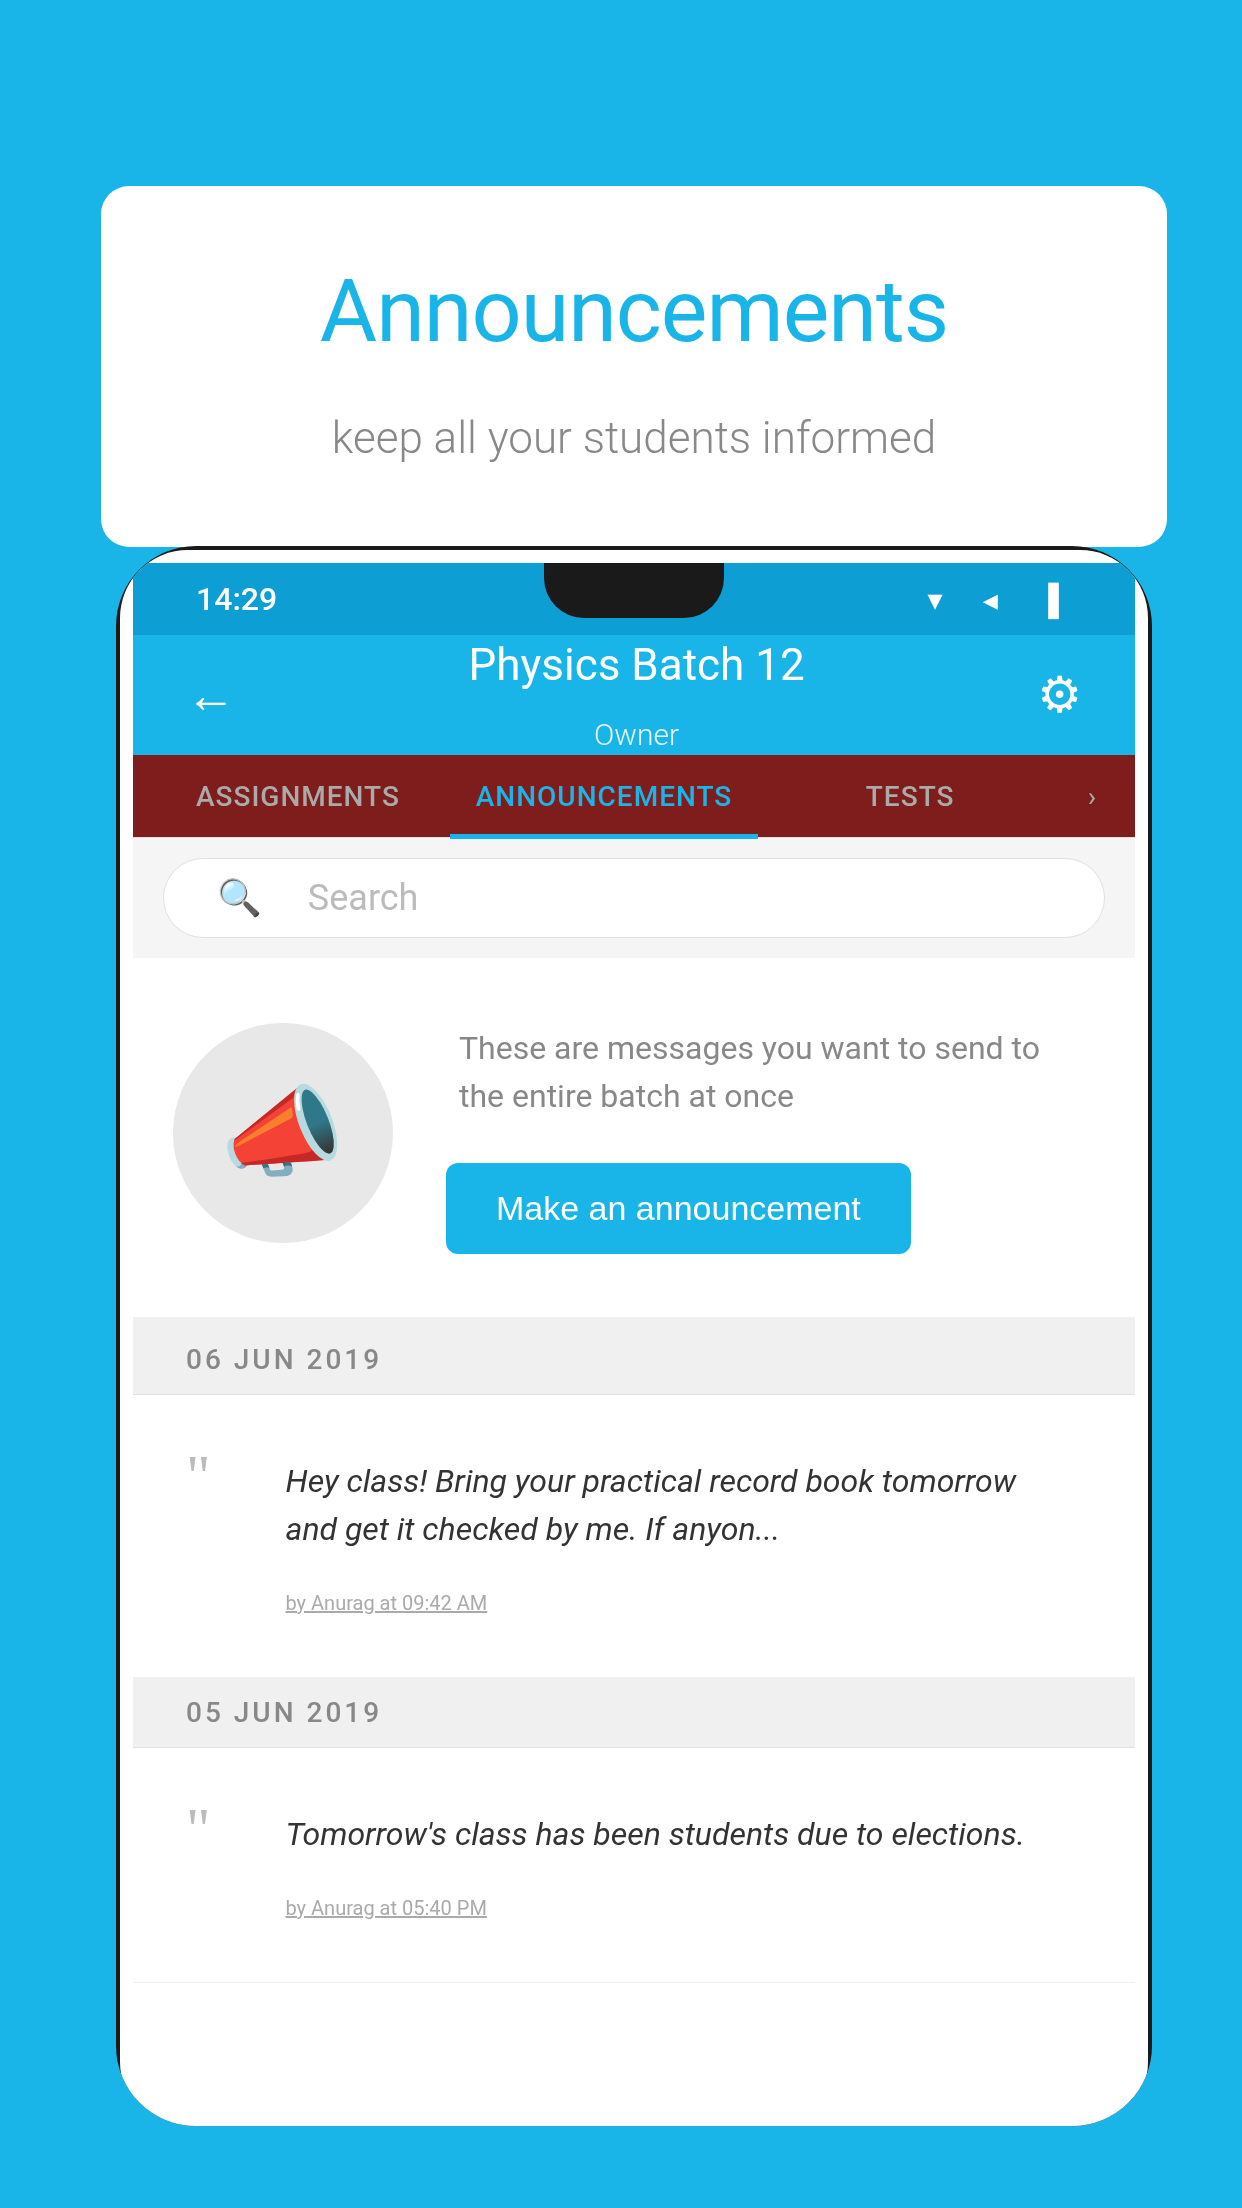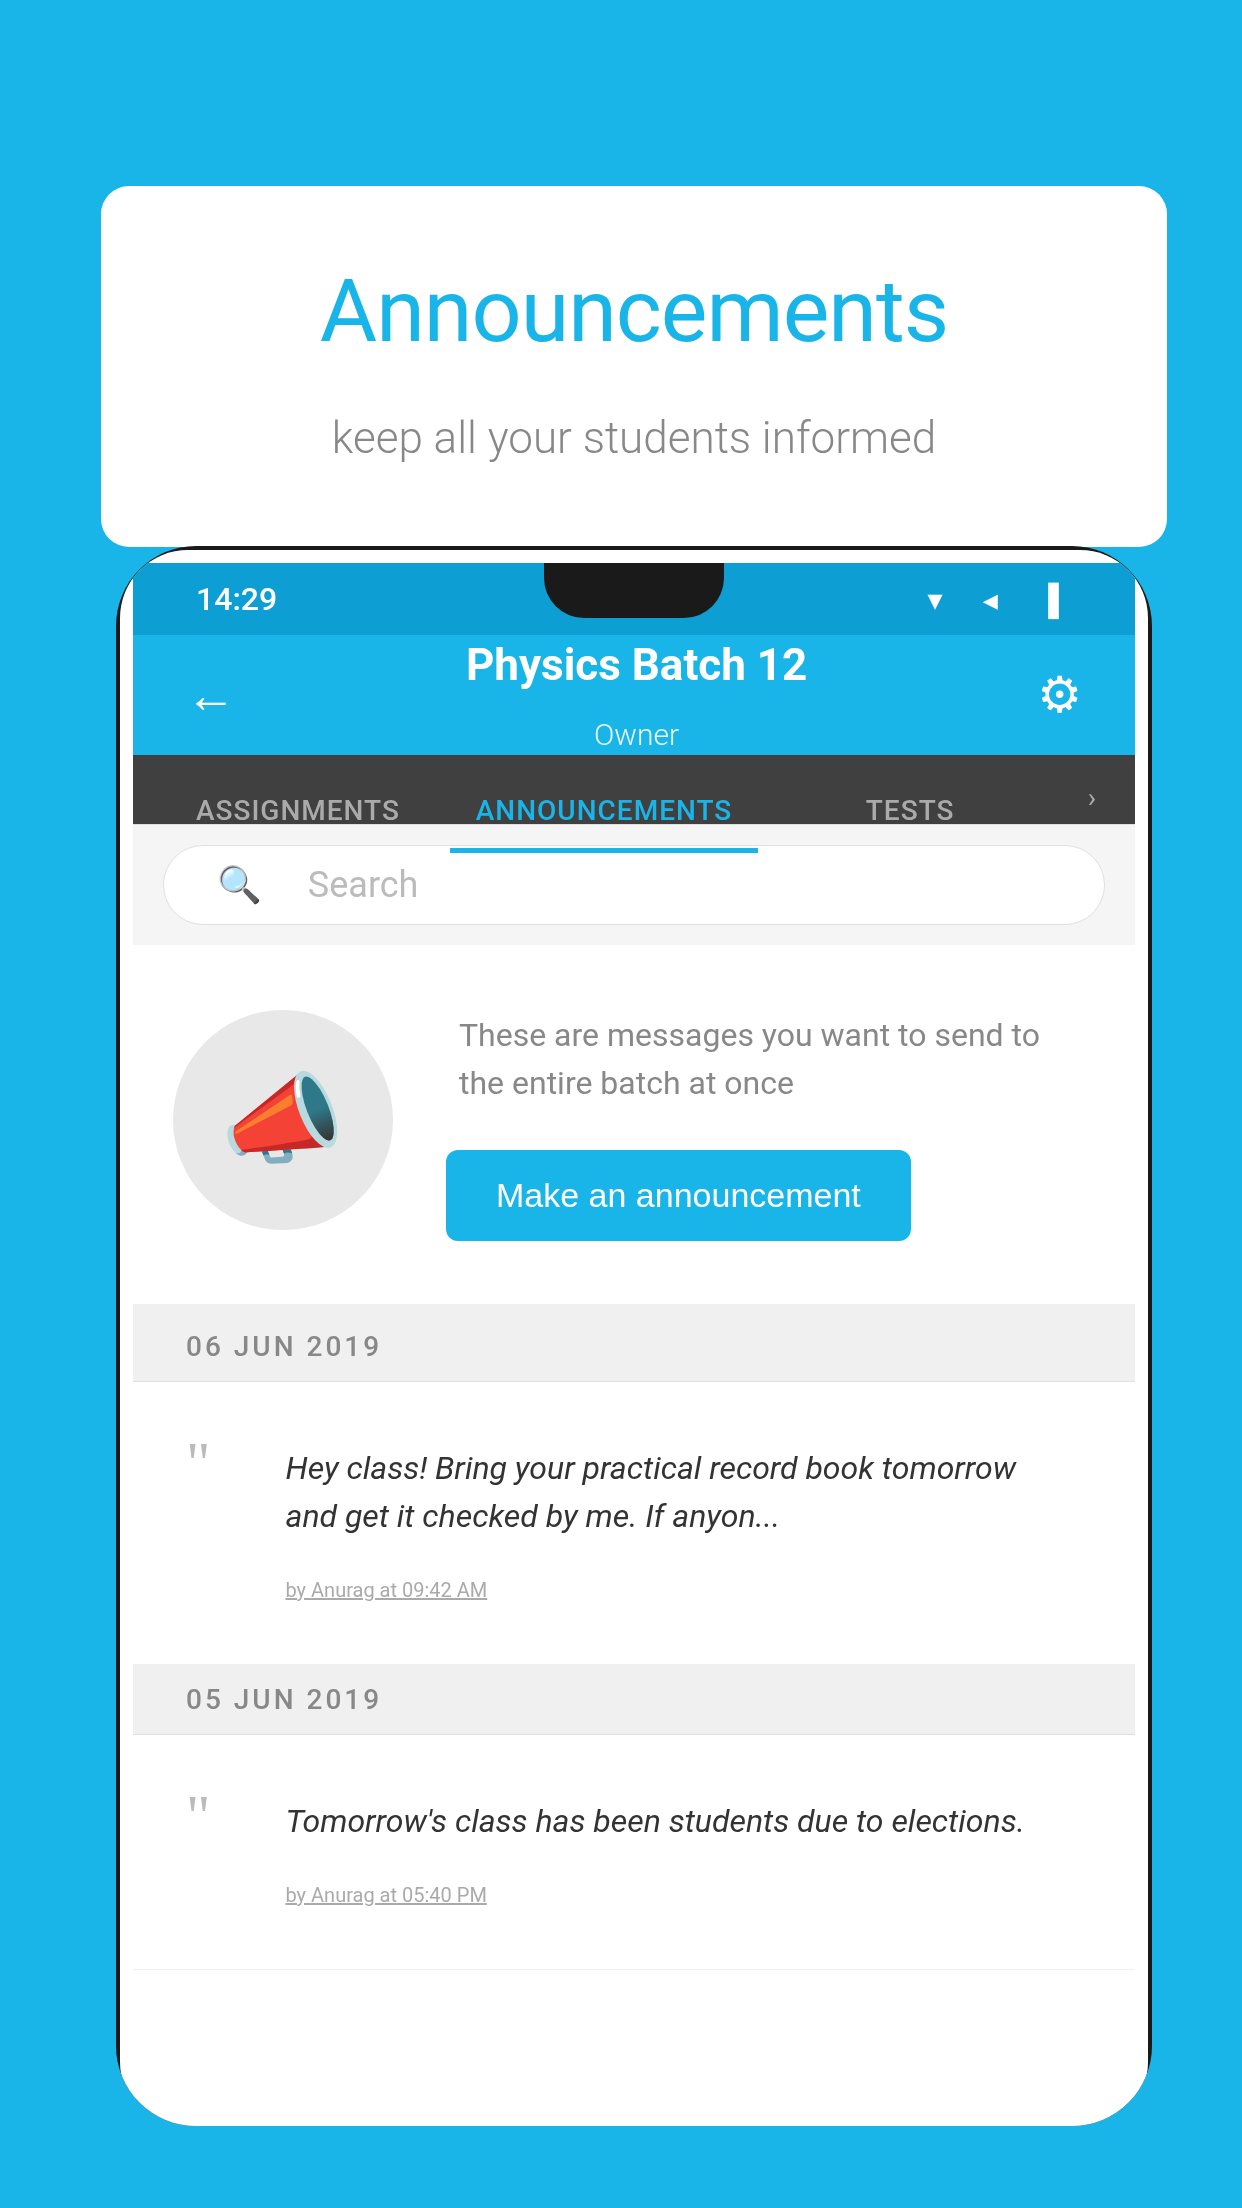--- a/index.html
+++ b/index.html
@@ -145,42 +145,42 @@
       line-height: 1;
     }
 
     .header-center {
       text-align: center;
     }
 
     .header-title {
       color: white;
       font-size: 44px;
-      font-weight: 700;
+      font-weight: 400;
     }
 
     .header-subtitle {
       color: white;
       font-size: 30px;
       font-weight: 300;
       opacity: 0.9;
     }
 
     .gear-icon {
       color: white;
       font-size: 50px;
     }
 
     
     .tabs-bar {
-      background: #404040;
+      background: #7f1d1d;
       display: flex;
       border-bottom: 1px solid #e0e0e0;
-      height: 70px;
-      align-items: flex-start;
+      height: 83px;
+      align-items: center;
     }
 
     .tab-item {
       flex: 1;
       display: flex;
       align-items: center;
       justify-content: center;
       font-size: 28px;
       font-weight: 500;
       color: #aaa;

